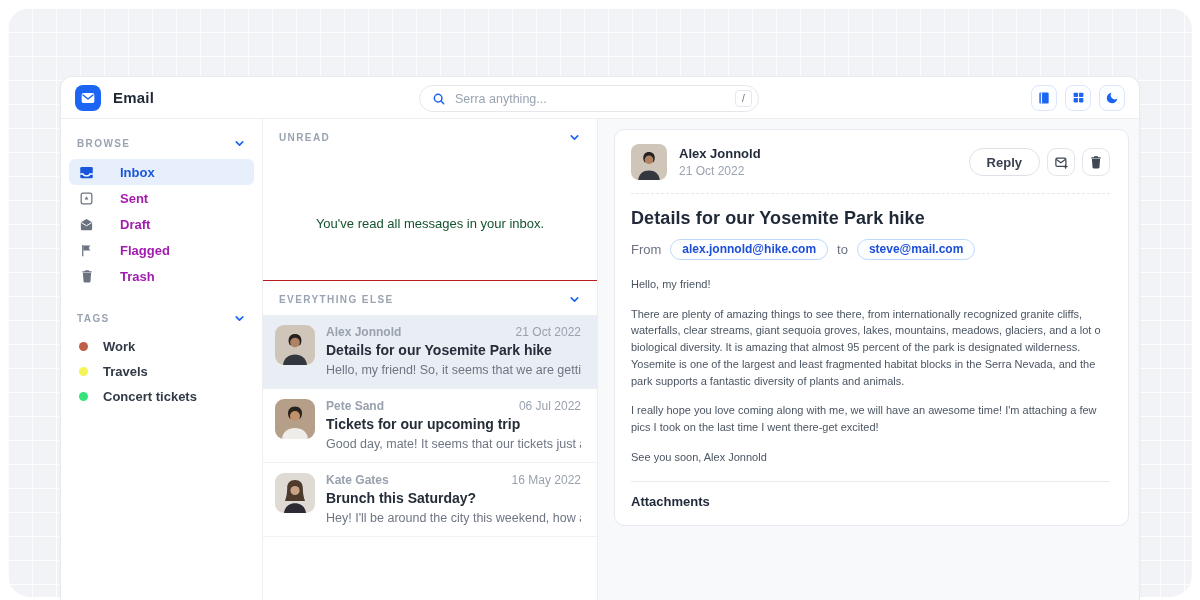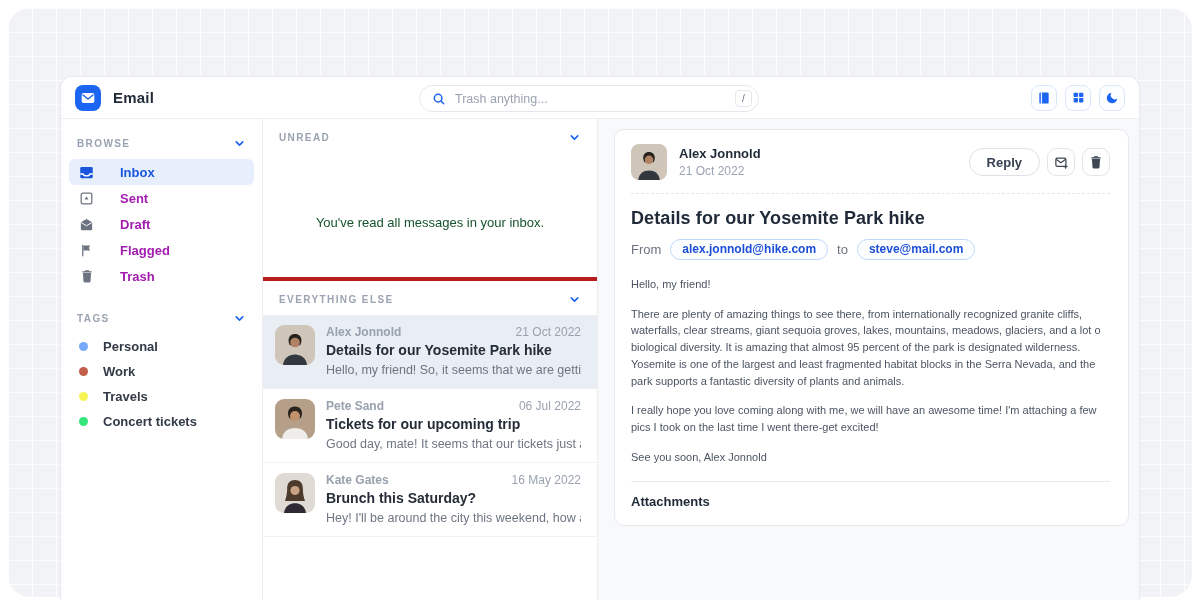--- a/index.html
+++ b/index.html
@@ -45,21 +45,21 @@
   .nav-item .nav-ic { color:#6b7280; display:flex; width:15px; justify-content:center; }
   .nav-item .nav-label { font-size:13px; font-weight:600; color:#a21caf; }
   .nav-item.active { background:#e7effc; }
   .nav-item.active .nav-label, .nav-item.active .nav-ic { color:#1a56db; }
   .tags { padding:0 8px; }
   .tag-item { height:25px; display:flex; align-items:center; gap:15px; padding:0 10px; border-radius:6px; cursor:pointer; }
   .dot { width:9px; height:9px; border-radius:50%; flex:0 0 auto; }
   .tag-label { font-size:13px; font-weight:600; color:#313a46; }
 
   
-  .unread-block { height:162px; display:flex; flex-direction:column; border-bottom:4px solid #b91c1c; }
+  .unread-block { height:162px; display:flex; flex-direction:column; border-bottom:1px solid #b91c1c; }
   .empty-note { flex:1; display:flex; align-items:center; justify-content:center; font-size:13px; color:#14532d; padding-top:14px; }
   .mail-item { padding:10px 16px 11px 12px; display:flex; gap:11px; cursor:pointer; border-bottom:1px solid #f0f2f5; }
   .mail-item.selected { background:#e9edf4; border-bottom:1px solid #e9edf4; }
   .avatar40 { width:40px; height:40px; border-radius:9px; overflow:hidden; flex:0 0 auto; }
   .mail-body { flex:1; min-width:0; }
   .mail-line1 { display:flex; align-items:baseline; justify-content:space-between; }
   .mail-sender { font-size:12px; color:#98a1ad; font-weight:600; }
   .mail-date { font-size:12px; color:#99a2ae; }
   .mail-subject { margin-top:3px; font-size:14px; font-weight:700; color:#252d38; white-space:nowrap; overflow:hidden; }
   .mail-preview { margin-top:5px; font-size:12.5px; color:#6e7683; white-space:nowrap; overflow:hidden; }
@@ -104,21 +104,21 @@
     </div>
     <div class="app-title">Email</div>
 
     <div class="search">
       <span style="display:flex">
         <svg width="14" height="14" viewBox="0 0 24 24" fill="none" stroke="#1c64f2" stroke-width="2.6" stroke-linecap="round">
             <circle cx="10.5" cy="10.5" r="6.5"></circle>
             <path d="M15.5 15.5L20 20"></path>
           </svg>
       </span>
-      <span class="ph">Trash anything...</span>
+      <span class="ph">Serra anything...</span>
       <span class="kbd">/</span>
     </div>
 
     <div class="top-actions">
       <div class="icon-btn-blue">
         <span style="display:flex">
           <svg width="14" height="14" viewBox="0 0 24 24" fill="currentColor">
               <path d="M6 2.5h12a2 2 0 0 1 2 2v15a2 2 0 0 1-2 2H6a2 2 0 0 1-2-2v-15a2 2 0 0 1 2-2z"></path>
               <rect x="6.5" y="2.5" width="2.2" height="19" fill="#fdfeff" opacity=".9"></rect>
             </svg>
@@ -205,24 +205,20 @@
 
       <div class="sec-head" style="margin-top:11px">
         <span class="sec-label">TAGS</span>
         <span class="chev">
           <svg width="13" height="13" viewBox="0 0 24 24" fill="none" stroke="currentColor" stroke-width="3" stroke-linecap="round" stroke-linejoin="round">
               <path d="M6 9l6 6 6-6"></path>
             </svg>
         </span>
       </div>
       <div class="tags">
-        <div class="tag-item">
-          <span class="dot" style="background: rgb(118, 169, 250);"></span>
-          <span class="tag-label">Personal</span>
-        </div>
         <div class="tag-item">
           <span class="dot" style="background: rgb(192, 94, 72);"></span>
           <span class="tag-label">Work</span>
         </div>
         <div class="tag-item">
           <span class="dot" style="background: rgb(245, 244, 85);"></span>
           <span class="tag-label">Travels</span>
         </div>
         <div class="tag-item">
           <span class="dot" style="background: rgb(53, 229, 123);"></span>

